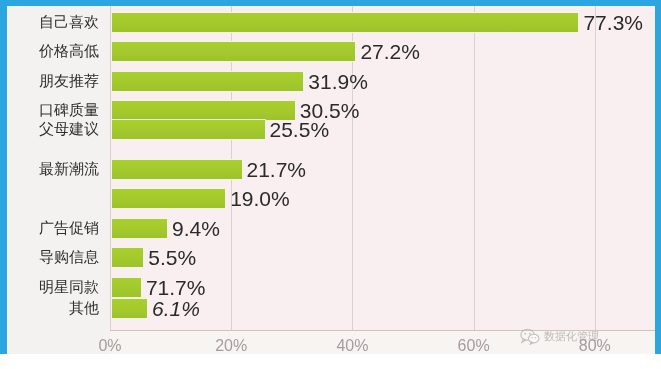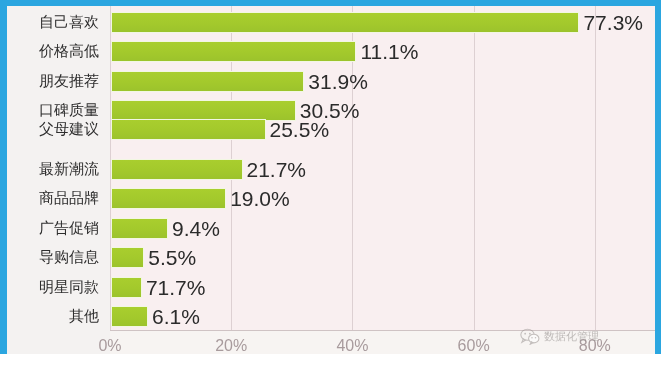--- a/index.html
+++ b/index.html
@@ -175,21 +175,21 @@
 
     <div class="rows" id="rows">
         <div class="row" style="top: 2px;">
           <div class="row-label">自己喜欢</div>
           <div class="bar" style="width: 468.438px;"></div>
           <div class="bar-value" style="left: 576.438px;">77.3%</div>
         </div>
         <div class="row" style="top: 31.4px;">
           <div class="row-label">价格高低</div>
           <div class="bar" style="width: 245.43px;"></div>
-          <div class="bar-value" style="left: 353.43px;">11.1%</div>
+          <div class="bar-value" style="left: 353.43px;">27.2%</div>
         </div>
         <div class="row" style="top: 60.8px;">
           <div class="row-label">朋友推荐</div>
           <div class="bar" style="width: 193.314px;"></div>
           <div class="bar-value" style="left: 301.314px;">31.9%</div>
         </div>
         <div class="row" style="top: 90.2px;">
           <div class="row-label">口碑质量</div>
           <div class="bar" style="width: 184.83px;"></div>
           <div class="bar-value" style="left: 292.83px;">30.5%</div>
@@ -198,43 +198,42 @@
           <div class="row-label">父母建议</div>
           <div class="bar" style="width: 154.53px;"></div>
           <div class="bar-value" style="left: 262.53px;">25.5%</div>
         </div>
         <div class="row" style="top: 149px;">
           <div class="row-label">最新潮流</div>
           <div class="bar" style="width: 131.502px;"></div>
           <div class="bar-value" style="left: 239.502px;">21.7%</div>
         </div>
         <div class="row" style="top: 178.4px;">
-          <div class="row-label">商品品牌</div>
           <div class="bar" style="width: 115.14px;"></div>
           <div class="bar-value" style="left: 223.14px;">19.0%</div>
         </div>
         <div class="row" style="top: 207.8px;">
           <div class="row-label">广告促销</div>
           <div class="bar" style="width: 56.964px;"></div>
           <div class="bar-value" style="left: 164.964px;">9.4%</div>
         </div>
         <div class="row" style="top: 237.2px;">
           <div class="row-label">导购信息</div>
           <div class="bar" style="width: 33.33px;"></div>
           <div class="bar-value" style="left: 141.33px;">5.5%</div>
         </div>
         <div class="row" style="top: 266.6px;">
           <div class="row-label">明星同款</div>
           <div class="bar" style="width: 30.906px;"></div>
           <div class="bar-value" style="left: 138.906px;">71.7%</div>
         </div>
-        <div class="row" style="top: 296px;">
+        <div class="row" style="top: 288px;">
           <div class="row-label">其他</div>
           <div class="bar" style="width: 36.966px;"></div>
-          <div class="bar-value" style="left: 144.966px;">6.1%</div>
+          <div class="bar-value" style="left: 144.966px; font-style: italic;">6.1%</div>
         </div>
       </div>
 
     <div id="ticks">
         <div class="tick-label" style="left: 103px;">0%</div>
         <div class="tick-label" style="left: 224.2px; text-align: right;">20%</div>
         <div class="tick-label" style="left: 345.4px;">40%</div>
         <div class="tick-label" style="left: 466.6px;">60%</div>
         <div class="tick-label" style="left: 587.8px;">80%</div>
       </div>

